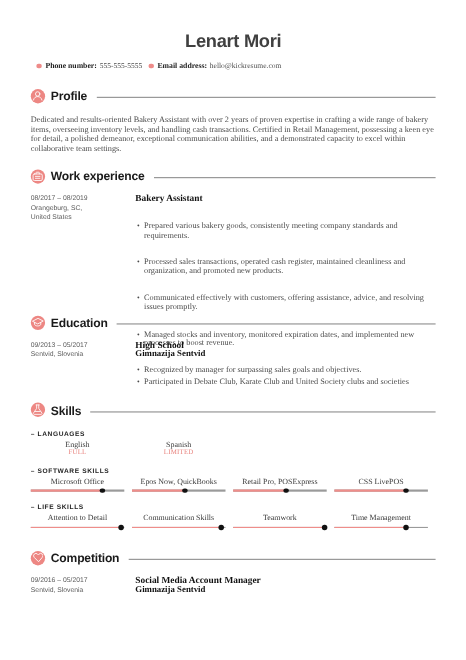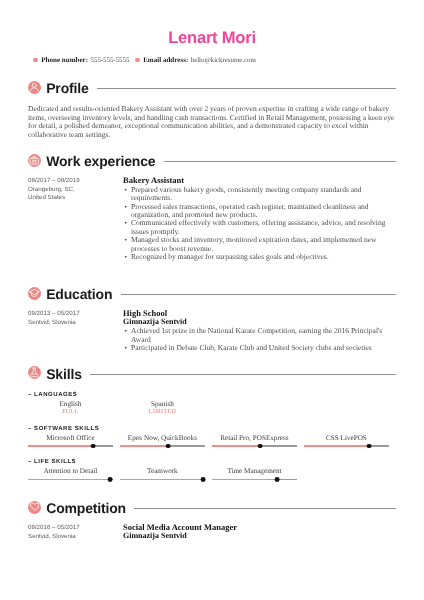--- a/index.html
+++ b/index.html
@@ -4,51 +4,51 @@
 <style>
   html,body{margin:0;padding:0;background:#ffffff;}
   body{width:424px;height:600px;overflow:hidden;
        font-family:"Liberation Serif",serif;color:#3f3f3f;
        -webkit-font-smoothing:antialiased;text-rendering:geometricPrecision;}
   .page{width:424px;height:600px;position:relative;box-sizing:border-box;}
 
   
   .name{position:absolute;left:0;right:0;top:29.2px;margin:0;padding:0;text-align:center;
         font-family:"Liberation Sans",sans-serif;font-weight:bold;
-        font-size:16.6px;line-height:17px;letter-spacing:-0.25px;color:#ec4899;}
+        font-size:16.6px;line-height:17px;letter-spacing:-0.25px;color:#404040;}
   .contact{position:absolute;left:33px;top:56.4px;display:flex;align-items:center;
            font-size:7px;line-height:9px;white-space:nowrap;}
   .contact .item{display:flex;align-items:center;}
   .contact .item + .item{margin-left:5.5px;}
   .dot{width:4.7px;height:4.7px;border-radius:50%;background:#ee8b89;margin-right:3.6px;flex:none;position:relative;top:-1px;}
   .c-label{font-weight:bold;font-size:7.05px;color:#1e1e1e;margin-right:2.5px;}
   .c-value{font-size:6.85px;color:#4f4f4f;}
 
   
   .section{position:absolute;left:28px;width:368px;}
   .sec-head{display:flex;align-items:center;height:13px;}
   .sec-icon{width:13px;height:13px;border-radius:50%;background:#ed8783;flex:none;
             display:flex;align-items:center;justify-content:center;}
   .sec-icon svg{display:block;}
-  .sec-title{font-family:"Liberation Sans",sans-serif;font-weight:bold;font-size:14px;
+  .sec-title{font-family:"Liberation Sans",sans-serif;font-weight:bold;font-size:11px;
              line-height:9px;color:#1b1b1b;margin-left:5.2px;white-space:nowrap;
              letter-spacing:-0.17px;position:relative;top:1.7px;}
   .sec-rule{flex:1 1 auto;height:1px;background:#8e8e8e;margin-left:8.5px;position:relative;top:1.6px;}
 
   
   .profile-text{font-size:7.5px;line-height:8.4px;color:#4a4a4a;margin-top:11.8px;}
 
   .entry{display:flex;margin-top:9.5px;}
   .entry .left{width:95px;flex:none;font-family:"Liberation Sans",sans-serif;
                font-size:6.2px;line-height:8.3px;color:#5c5c5c;padding-top:1.3px;}
   .entry .right{flex:1 1 auto;min-width:0;}
   .job-title{font-weight:bold;font-size:8.5px;line-height:9.2px;color:#101010;}
   .job-org{font-weight:bold;font-size:8px;line-height:8.6px;color:#101010;}
   ul.bullets{margin:0.6px 0 0 0;padding:0 0 0 8px;list-style:none;}
-  ul.bullets li{font-size:7.5px;line-height:8.4px;color:#4a4a4a;position:relative;}
+  ul.bullets li{font-size:7.5px;line-height:8.4px;color:#4a4a4a;position:relative;margin-top:16px;}
   ul.bullets li:before{content:"\2022";position:absolute;left:-6.5px;top:0;
                        color:#4a4a4a;font-size:7px;}
 
   
   .skills-body{margin-top:13px;}
   .skill-group + .skill-group{margin-top:10.7px;}
   .skill-group-title{font-family:"Liberation Sans",sans-serif;font-weight:bold;
                      font-size:6px;line-height:7px;letter-spacing:0.55px;color:#1d1d1d;}
   .skill-row{display:flex;margin-top:1.1px;}
   .skill{width:25%;box-sizing:border-box;padding-right:7.2px;}
@@ -141,21 +141,20 @@
     </div>
     <div class="entry">
       <div class="left">
         <div>09/2013 – 05/2017</div>
         <div>Sentvid, Slovenia</div>
       </div>
       <div class="right">
         <div class="job-title">High School</div>
         <div class="job-org">Gimnazija Sentvid</div>
         <ul class="bullets">
-          <li>Achieved 1st prize in the National Karate Competition, earning the 2016 Principal's Award</li>
           <li>Participated in Debate Club, Karate Club and United Society clubs and societies</li>
         </ul>
       </div>
     </div>
   </div>
 
   <div class="section" style="top:366px">
     <div class="sec-head">
       <span class="sec-icon">
         <svg width="10.5" height="10.5" viewBox="0 0 24 24" fill="none" stroke="#ffffff" stroke-width="1.7" stroke-linecap="round" stroke-linejoin="round">
@@ -227,20 +226,28 @@
       <div class="skill-row">
         <div class="skill">
           <div class="label">Attention to Detail</div>
           <div class="bar">
             <div class="track"></div>
             <div class="fill" style="width: 97%;"></div>
             <div class="knob" style="left: 97%;"></div>
           </div>
         </div>
         <div class="skill">
+          <div class="label">Communication Skills</div>
+          <div class="bar">
+            <div class="track"></div>
+            <div class="fill" style="width: 96%;"></div>
+            <div class="knob" style="left: 96%;"></div>
+          </div>
+        </div>
+        <div class="skill">
           <div class="label">Teamwork</div>
           <div class="bar">
             <div class="track"></div>
             <div class="fill" style="width: 98%;"></div>
             <div class="knob" style="left: 98%;"></div>
           </div>
         </div>
         <div class="skill">
           <div class="label">Time Management</div>
           <div class="bar">

